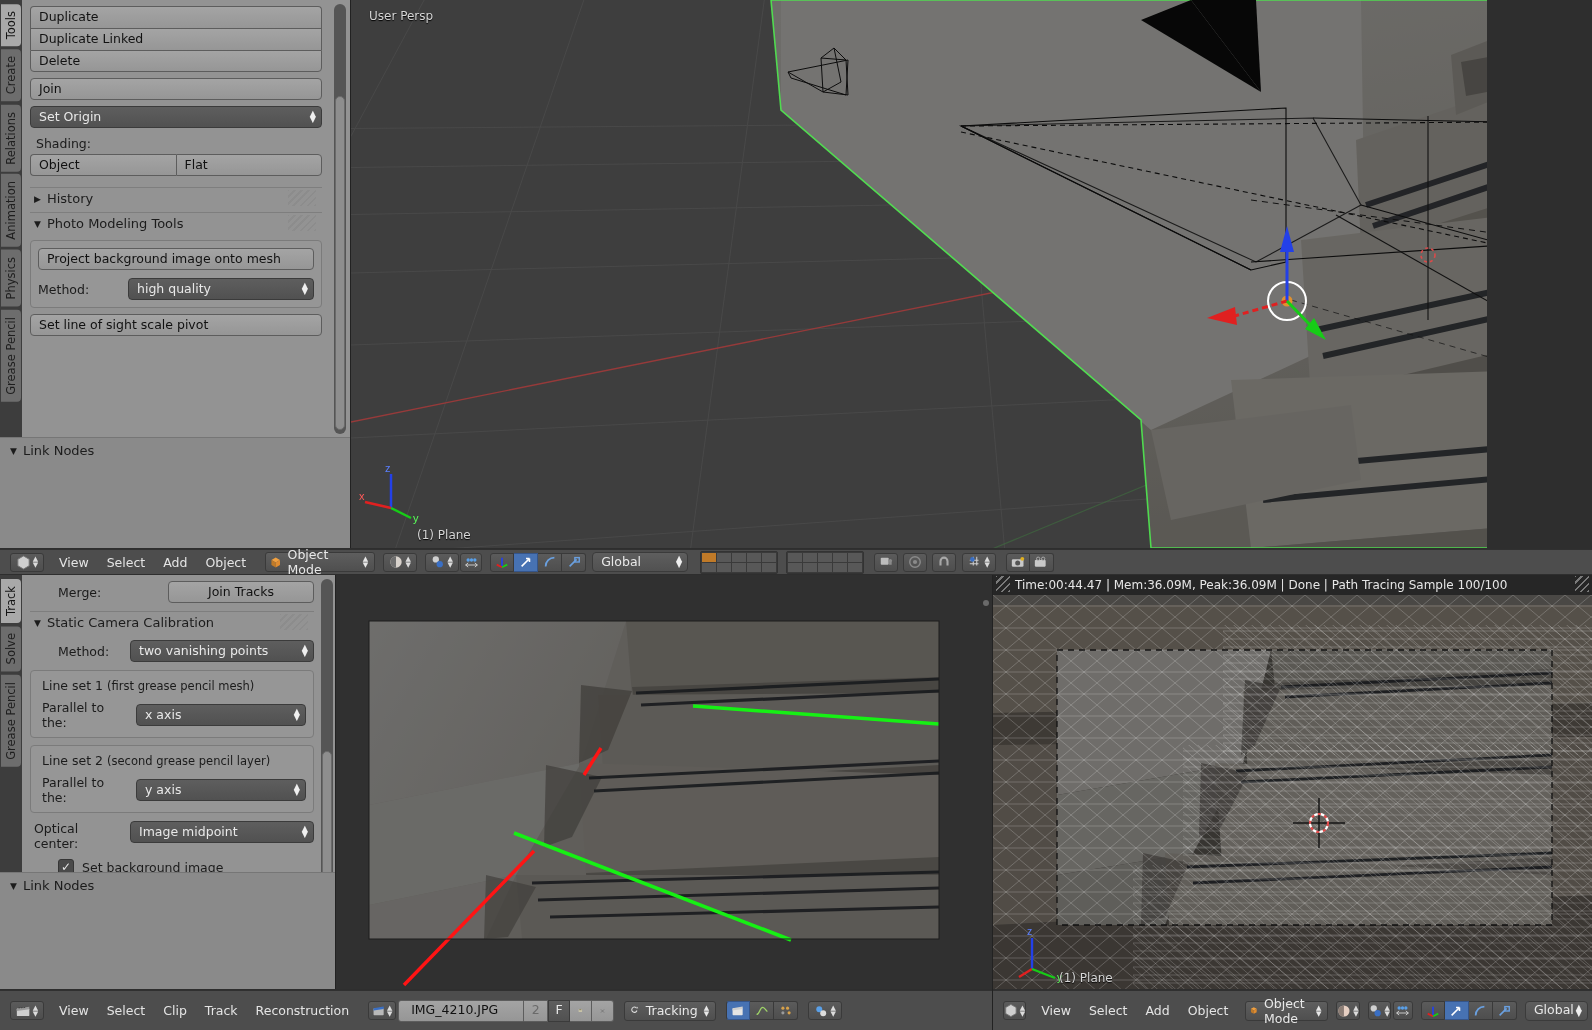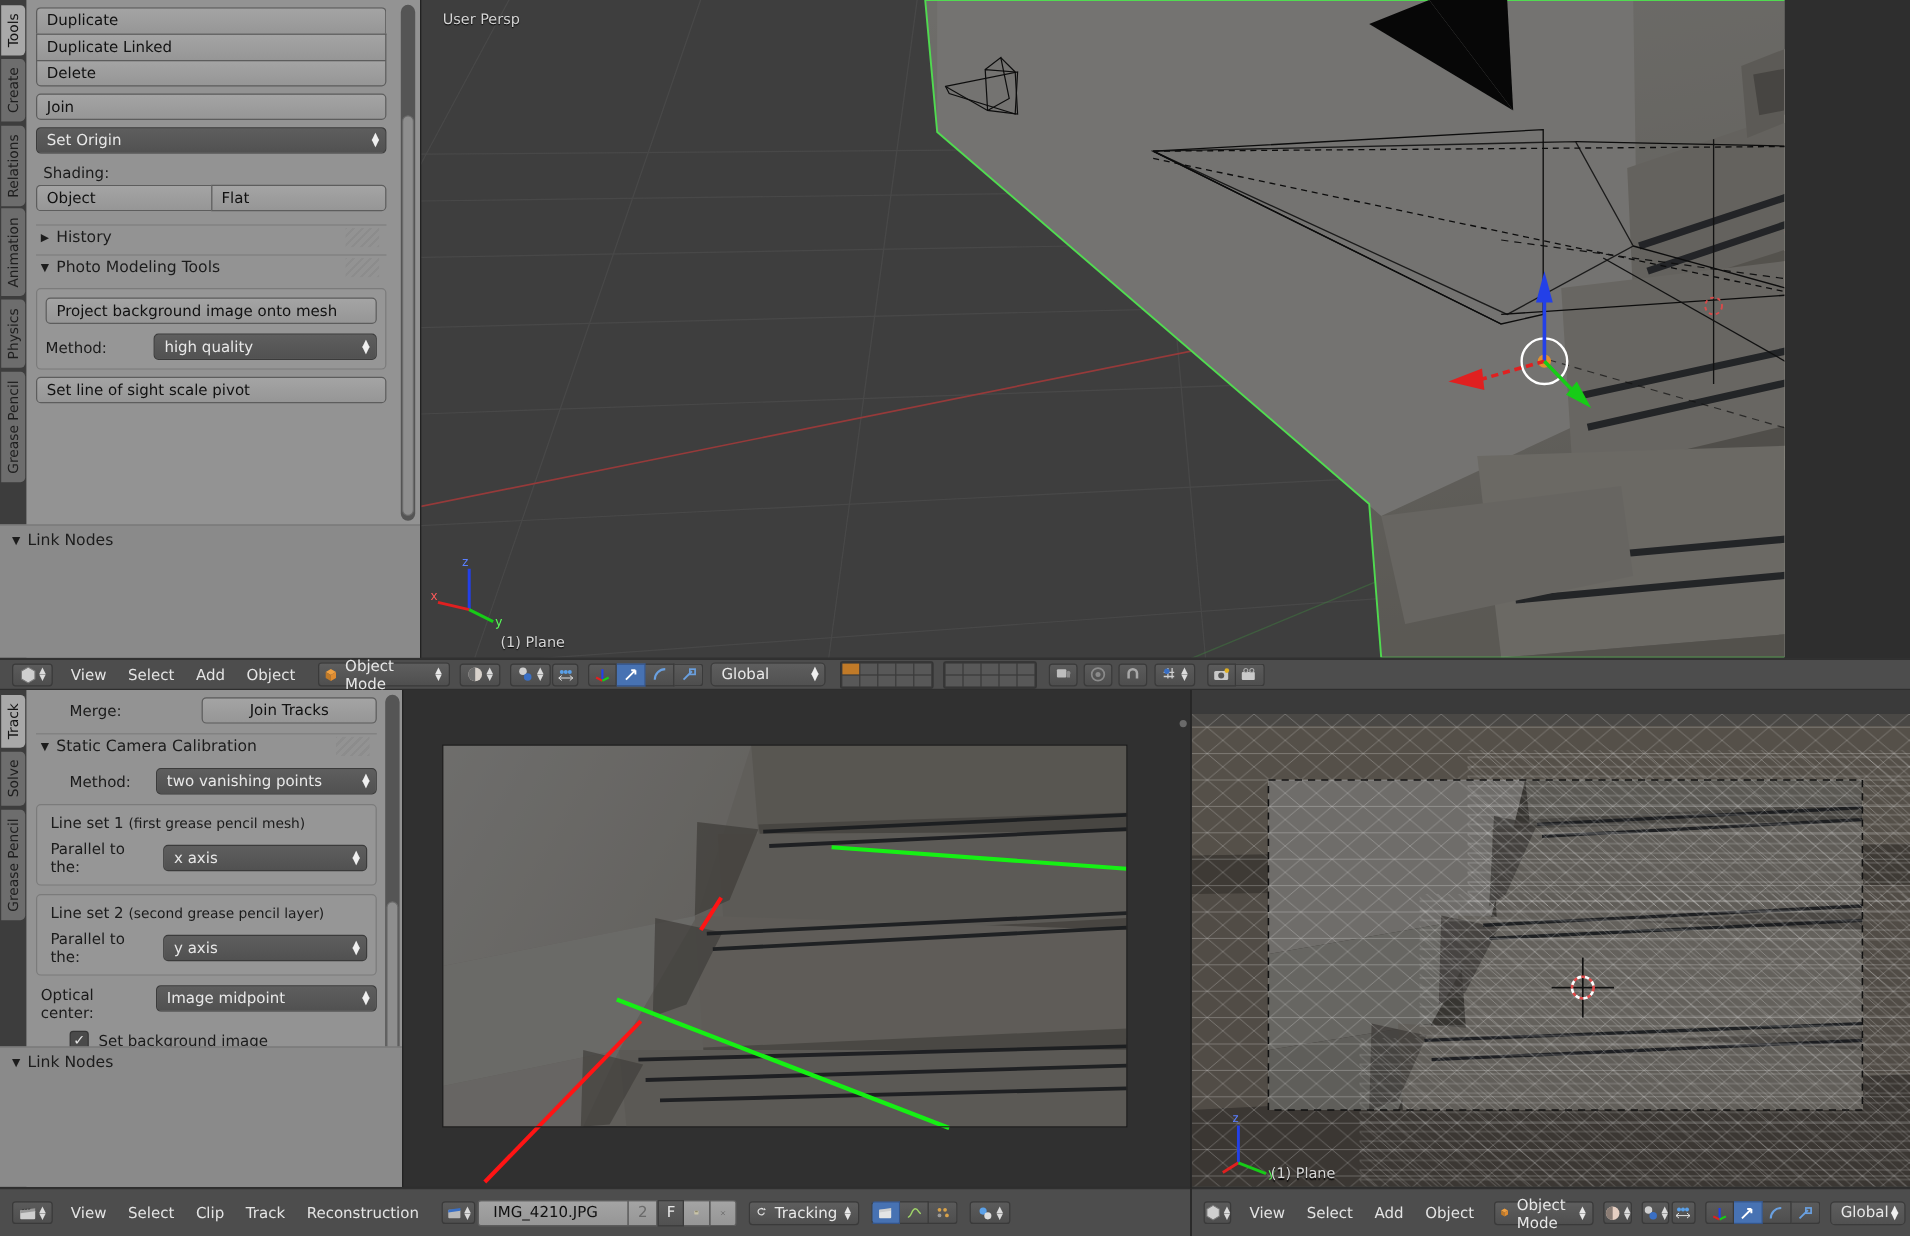--- a/index.html
+++ b/index.html
@@ -635,20 +635,25 @@
         <path d="M68,410 L198,276" stroke="#ff1414" stroke-width="3.4" fill="none"></path>
       </g>
       <rect x="33" y="46" width="570" height="318" fill="none" stroke="#1c1c1c" stroke-width="1"></rect>
 
       <circle cx="650" cy="28" r="3" fill="#6a6a6a"></circle>
     </svg>
   </div>
 
   <div style="position:absolute;left:993px;top:575px;width:599px;height:414px;background:#3a3a3a;overflow:hidden;">
 
+    <div style="position:absolute;left:0;top:0;width:599px;height:20px;background:#262626;">
+      <span style="position:absolute;left:22px;top:3px;color:#e6e6e6;font-size:12px;">Time:00:44.47 | Mem:36.09M, Peak:36.09M | Done | Path Tracing Sample 100/100</span>
+      <span style="position:absolute;left:3px;top:1px;width:14px;height:16px;background:repeating-linear-gradient(-45deg,#7a7a7a 0 2px,transparent 2px 5px);"></span>
+      <span style="position:absolute;right:3px;top:1px;width:14px;height:16px;background:repeating-linear-gradient(-45deg,#7a7a7a 0 2px,transparent 2px 5px);"></span>
+    </div>
 
     <svg width="599" height="394" style="position:absolute;left:0;top:20px;">
       <defs>
         <clipPath id="rclip">
             <rect x="0" y="0" width="599" height="394"></rect>
           </clipPath>
         <pattern id="wire" width="26" height="22" patternUnits="userSpaceOnUse">
           <path d="M0 0 L26 22 M26 0 L0 22 M0 11 L26 11" stroke="#ffffff" stroke-width="0.55" fill="none" opacity=".45"></path>
         </pattern>
         <pattern id="wiredense" width="9" height="8" patternUnits="userSpaceOnUse">

